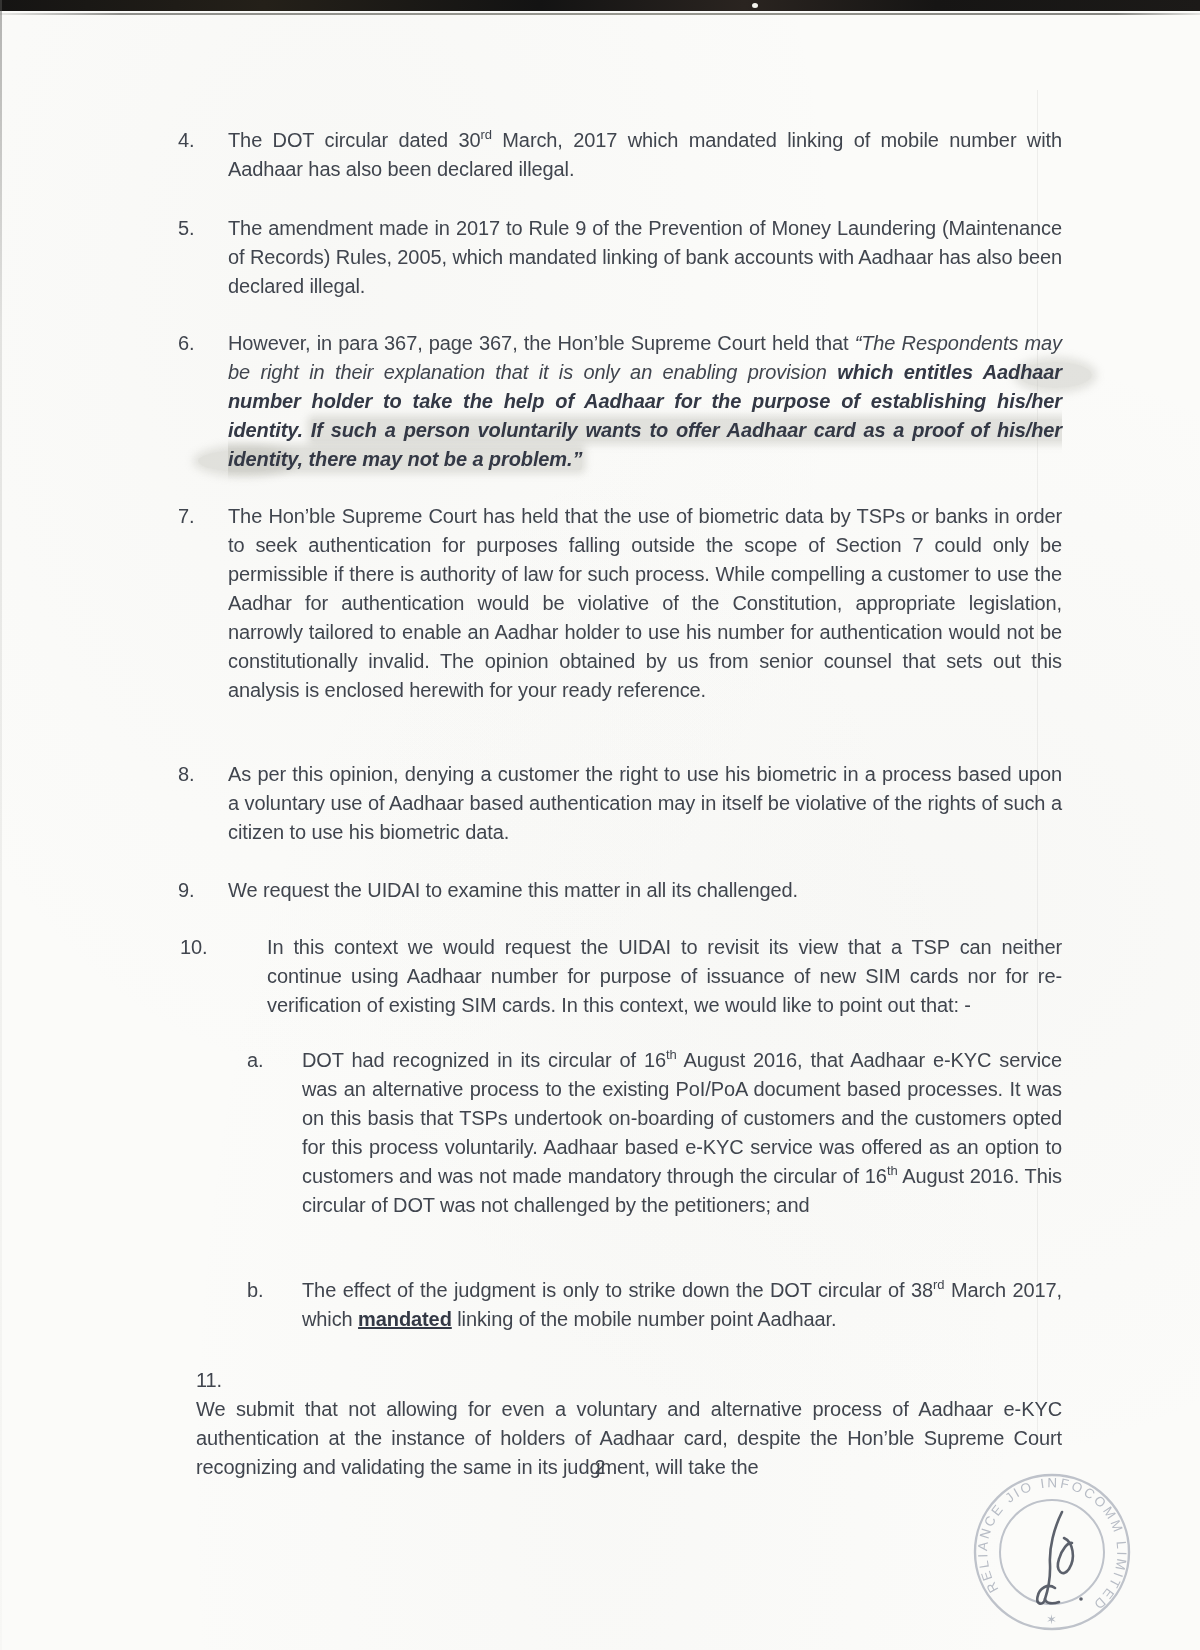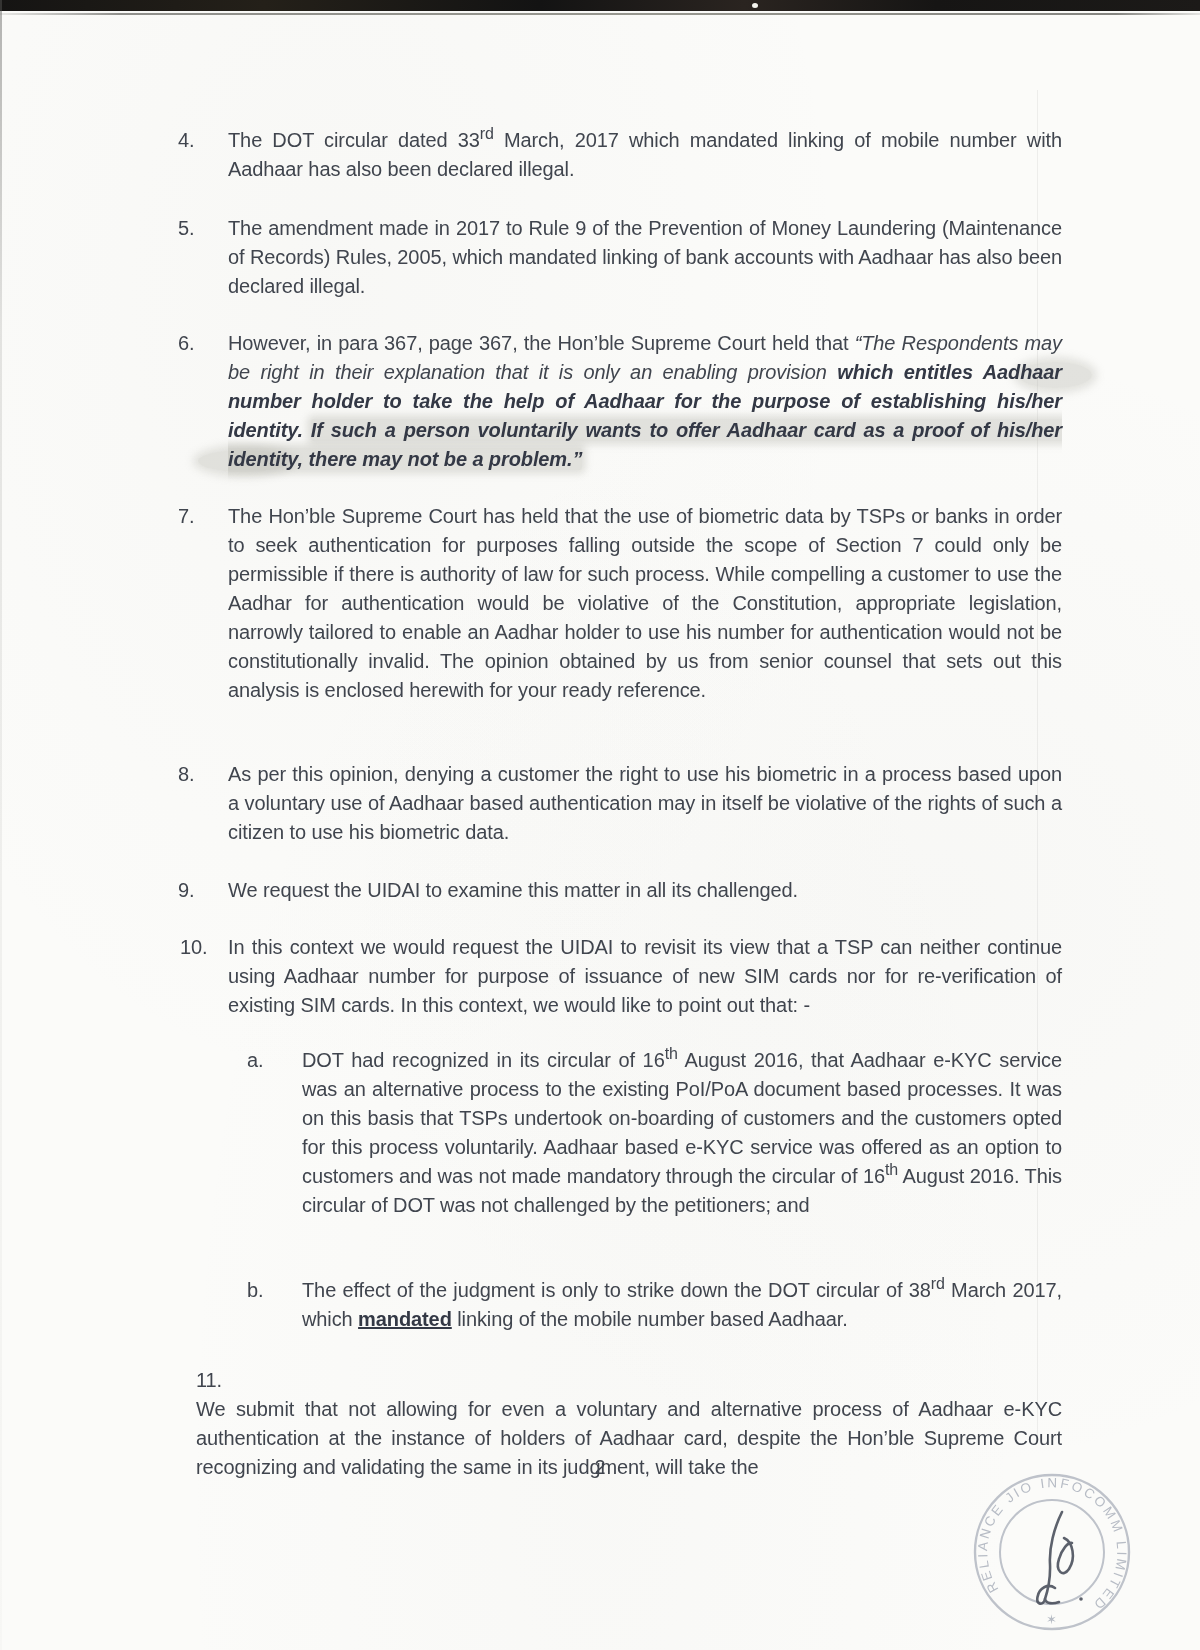--- a/index.html
+++ b/index.html
@@ -50,21 +50,21 @@
     box-shadow:0 0 9px 5px var(--hl);
   }
   #items-root .item{
     position:absolute;display:flex;align-items:flex-start;
     font-size:20px;line-height:29px;letter-spacing:-0.1px;
   }
   .item .marker{flex:0 0 auto;}
   .item .body{
     flex:1 1 auto;text-align:justify;
   }
-  .sup{font-size:16px;vertical-align:super;line-height:0;}
+  .sup{font-size:13px;vertical-align:super;line-height:0;}
   .it{font-style:italic;}
   .bld-it{font-style:italic;font-weight:bold;color:var(--ink-bold);}
   .bld-ul{font-weight:bold;text-decoration:underline;color:var(--ink-bold);}
   .hl{
     background:var(--hl);
     box-shadow:0 0 7px 4px var(--hl);
     border-radius:3px;
   }
   .page-number{
     position:absolute;left:540px;top:1456px;width:120px;
@@ -83,21 +83,21 @@
 <div class="scan-rule"></div>
 <div class="scan-edge-left"></div>
 <div class="scan-crease"></div>
 
 <div class="smudge" style="left:1018px;top:362px;width:74px;height:26px;"></div>
 <div class="smudge" style="left:198px;top:450px;width:92px;height:22px;"></div>
 
 <main id="items-root">
     <div class="item" style="top: 126px; left: 178px; width: 884px;">
       <span class="marker" style="width: 50px;">4.</span>
-      <div class="body"><span>The DOT circular dated 33</span><span class="sup">rd</span><span> March, 2017 which mandated linking of mobile number with Aadhaar has also been declared illegal.</span></div>
+      <div class="body"><span>The DOT circular dated 30</span><span class="sup">rd</span><span> March, 2017 which mandated linking of mobile number with Aadhaar has also been declared illegal.</span></div>
     </div>
     <div class="item" style="top: 214px; left: 178px; width: 884px;">
       <span class="marker" style="width: 50px;">5.</span>
       <div class="body"><span>The amendment made in 2017 to Rule 9 of the Prevention of Money Laundering (Maintenance of Records) Rules, 2005, which mandated linking of bank accounts with Aadhaar has also been declared illegal.</span></div>
     </div>
     <div class="item" style="top: 329px; left: 178px; width: 884px;">
       <span class="marker" style="width: 50px;">6.</span>
       <div class="body"><span>However, in para 367, page 367, the Hon’ble Supreme Court held that </span><span class="it">“The Respondents may be right in their explanation that it is only an enabling provision </span><span class="bld-it">which entitles Aadhaar number holder to take the help of Aadhaar for the purpose of establishing his/her identity. </span><span class="bld-it hl">If such a person voluntarily wants to offer Aadhaar card as a proof of his/her identity, there may not be a problem.”</span></div>
     </div>
     <div class="item" style="top: 502px; left: 178px; width: 884px;">
@@ -105,31 +105,31 @@
       <div class="body"><span>The Hon’ble Supreme Court has held that the use of biometric data by TSPs or banks in order to seek authentication for purposes falling outside the scope of Section 7 could only be permissible if there is authority of law for such process. While compelling a customer to use the Aadhar for authentication would be violative of the Constitution, appropriate legislation, narrowly tailored to enable an Aadhar holder to use his number for authentication would not be constitutionally invalid. The opinion obtained by us from senior counsel that sets out this analysis is enclosed herewith for your ready reference.</span></div>
     </div>
     <div class="item" style="top: 760px; left: 178px; width: 884px;">
       <span class="marker" style="width: 50px;">8.</span>
       <div class="body"><span>As per this opinion, denying a customer the right to use his biometric in a process based upon a voluntary use of Aadhaar based authentication may in itself be violative of the rights of such a citizen to use his biometric data.</span></div>
     </div>
     <div class="item" style="top: 876px; left: 178px; width: 884px;">
       <span class="marker" style="width: 50px;">9.</span>
       <div class="body"><span>We request the UIDAI to examine this matter in all its challenged.</span></div>
     </div>
-    <div class="item" style="top: 933px; left: 180px; width: 882px;">
+    <div class="item" style="top: 933px; left: 180px; width: 882px; gap: 39px;">
       <span class="marker" style="width: 48px;">10.</span>
       <div class="body"><span>In this context we would request the UIDAI to revisit its view that a TSP can neither continue using Aadhaar number for purpose of issuance of new SIM cards nor for re-verification of existing SIM cards. In this context, we would like to point out that: -</span></div>
     </div>
     <div class="item" style="top: 1046px; left: 247px; width: 815px;">
       <span class="marker" style="width: 55px;">a.</span>
       <div class="body"><span>DOT had recognized in its circular of 16</span><span class="sup">th</span><span> August 2016, that Aadhaar e-KYC service was an alternative process to the existing PoI/PoA document based processes. It was on this basis that TSPs undertook on-boarding of customers and the customers opted for this process voluntarily. Aadhaar based e-KYC service was offered as an option to customers and was not made mandatory through the circular of 16</span><span class="sup">th</span><span> August 2016. This circular of DOT was not challenged by the petitioners; and</span></div>
     </div>
     <div class="item" style="top: 1276px; left: 247px; width: 815px;">
       <span class="marker" style="width: 55px;">b.</span>
-      <div class="body"><span>The effect of the judgment is only to strike down the DOT circular of 38</span><span class="sup">rd</span><span> March 2017, which </span><span class="bld-ul">mandated</span><span> linking of the mobile number based Aadhaar.</span></div>
+      <div class="body"><span>The effect of the judgment is only to strike down the DOT circular of 38</span><span class="sup">rd</span><span> March 2017, which </span><span class="bld-ul">mandated</span><span> linking of the mobile number point Aadhaar.</span></div>
     </div>
     <div class="item" style="top: 1366px; left: 196px; width: 866px; flex-direction: column;">
       <span class="marker" style="width: 52px;">11.</span>
       <div class="body"><span>We submit that not allowing for even a voluntary and alternative process of Aadhaar e-KYC authentication at the instance of holders of Aadhaar card, despite the Hon’ble Supreme Court recognizing and validating the same in its judgment, will take the</span></div>
     </div>
   </main>
 
 <div class="page-number">2</div>
 
 <div class="stamp-wrap">

